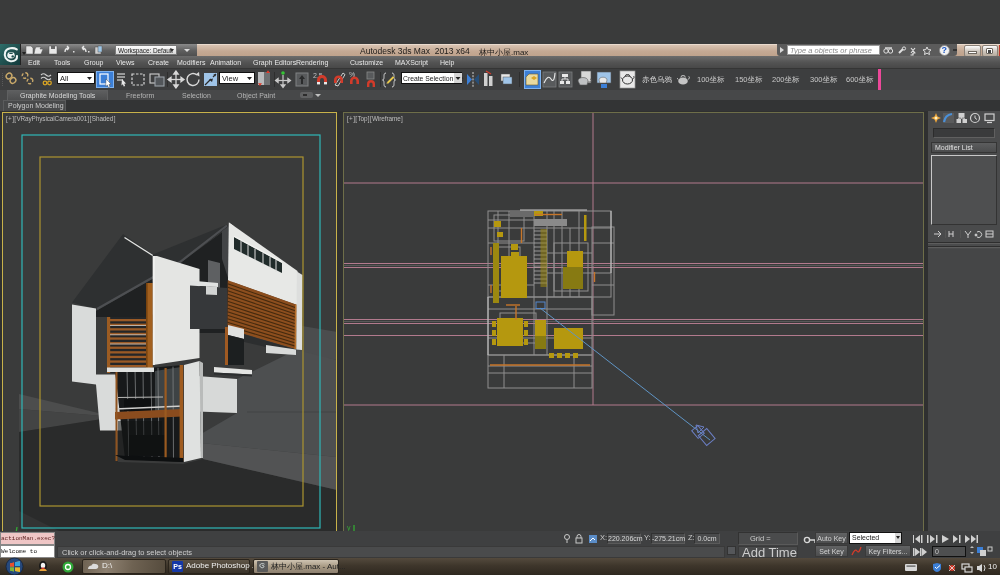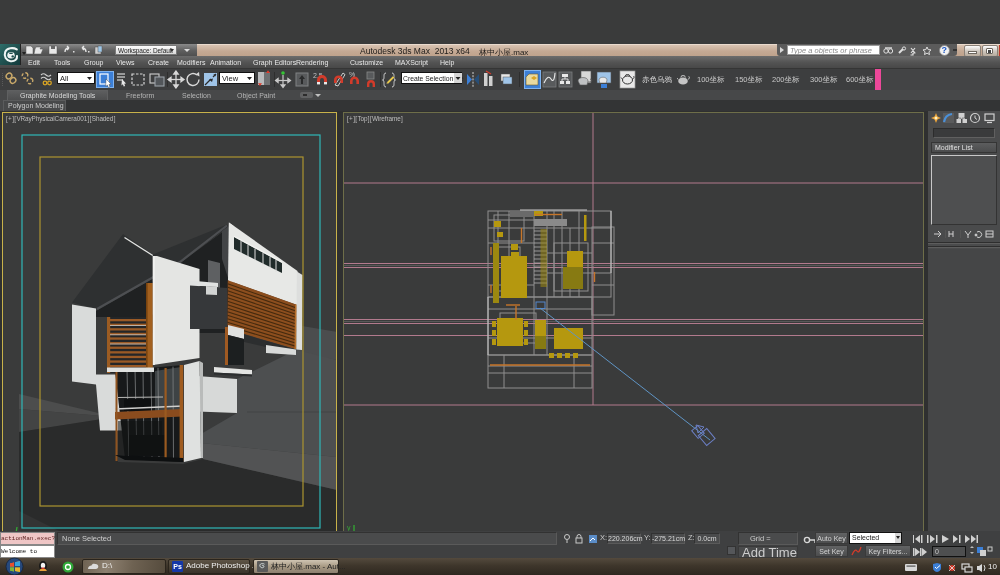--- a/index.html
+++ b/index.html
@@ -13,21 +13,21 @@
 #qatstrip { position:absolute; top:0; left:21px; width:176px; height:12px;
   background:linear-gradient(#8a8a8a,#5f5f5f 55%,#4f4f4f); }
 #logo { position:absolute; top:0; left:0; width:21px; height:21px;
   background:linear-gradient(135deg,#2e6e6a,#1f4f4e 55%,#123b3c); border-right:1px solid #222; z-index:60; }
 #menubar { position:absolute; top:12px; left:0; width:1000px; height:13px;
   background:linear-gradient(#6c6c6c,#535353 55%,#484848); border-bottom:1px solid #353535; z-index:50;}
 .menuitem { position:absolute; top:0; height:13px; line-height:13px; color:#e8e8e8; font-size:7px; }
 
 
 #toolbar { position:absolute; top:25px; left:0; width:1000px; height:21px; background:#434445; }
-#toolbarpanel { position:absolute; top:0; left:0; width:881px; height:21px; background:#3d3e3f; border-right:6px solid #ec4899; }
+#toolbarpanel { position:absolute; top:0; left:0; width:881px; height:21px; background:#3d3e3f; border-right:3px solid #ec4899; }
 
 
 #ribbonrow { position:absolute; top:46px; left:0; width:1000px; height:10px; background:#474849; }
 #polyrow { position:absolute; top:56px; left:0; width:1000px; height:11px; background:#333435; }
 .rtab { position:absolute; font-size:7px; line-height:10px; color:#b5b5b5; }
 
 
 #viewarea { position:absolute; top:67px; left:0; width:1000px; height:443px; background:#2f3030; }
 #vpL { position:absolute; top:0.5px; left:2px; width:335px; height:438px; border:1px solid #c8b24a; background:#3a3b3b; }
 #vpR { position:absolute; top:0.5px; left:343px; width:581px; height:438px; border:1px solid #6e6e49; background:#3a3b3b; }
@@ -790,21 +790,21 @@
         <div style="position:absolute;left:844.7px;top:7.5px;width:16px;text-align:center;color:#c0c0c0;font-size:6.5px;">95</div>
         <div style="position:absolute;left:888.0px;top:7.5px;width:16px;text-align:center;color:#c0c0c0;font-size:6.5px;">100</div>
       </div>
 </div>
 </div>
 <div id="statusrow">
 
   <div class="abs" style="left:0;top:1px;width:55px;height:13px;background:#efc6c6;border:1px solid #888;color:#5a1c1c;font-size:6px;line-height:12px;font-family:'Liberation Mono',monospace;">actionMan.exec?</div>
   <div class="abs" style="left:0;top:14px;width:55px;height:13px;background:#ffffff;border:1px solid #888;color:#111;font-size:6px;line-height:12px;font-family:'Liberation Mono',monospace;">Welcome to MAX!</div>
 
-  <div class="abs sunken" style="left:57px;top:1px;width:500px;height:13px;color:#cdcdcd;font-size:7.5px;line-height:12px;padding-left:4px;">None Selected</div>
+  <div class="abs" style="left:57px;top:15px;width:668px;height:12px;background:#4a4b4c;border:1px solid #3a3a3a;color:#cdcdcd;font-size:7.5px;line-height:11px;padding-left:4px;">Click or click-and-drag to select objects</div>
 
   <svg class="abs" style="left:563px;top:2px" width="35" height="12" viewBox="0 0 35 12">
     <circle cx="4" cy="4" r="2.5" fill="none" stroke="#c9c9c9" stroke-width="1"></circle>
       <line x1="4" y1="7" x2="4" y2="10" stroke="#c9c9c9"></line>
     <rect x="13" y="5" width="6" height="5" fill="none" stroke="#c9c9c9" stroke-width="1"></rect>
       <path d="M14 5V3.5a2 2 0 0 1 4 0V5" fill="none" stroke="#c9c9c9" stroke-width="1"></path>
     <rect x="26" y="2" width="8" height="8" fill="#5b8dc8"></rect>
       <path d="M27 8l3-3 2 2" stroke="#fff" fill="none" stroke-width="1"></path>
   </svg>
   <div class="abs" style="left:600px;top:2px;color:#c8c8c8;font-size:7.5px;">X:</div>

